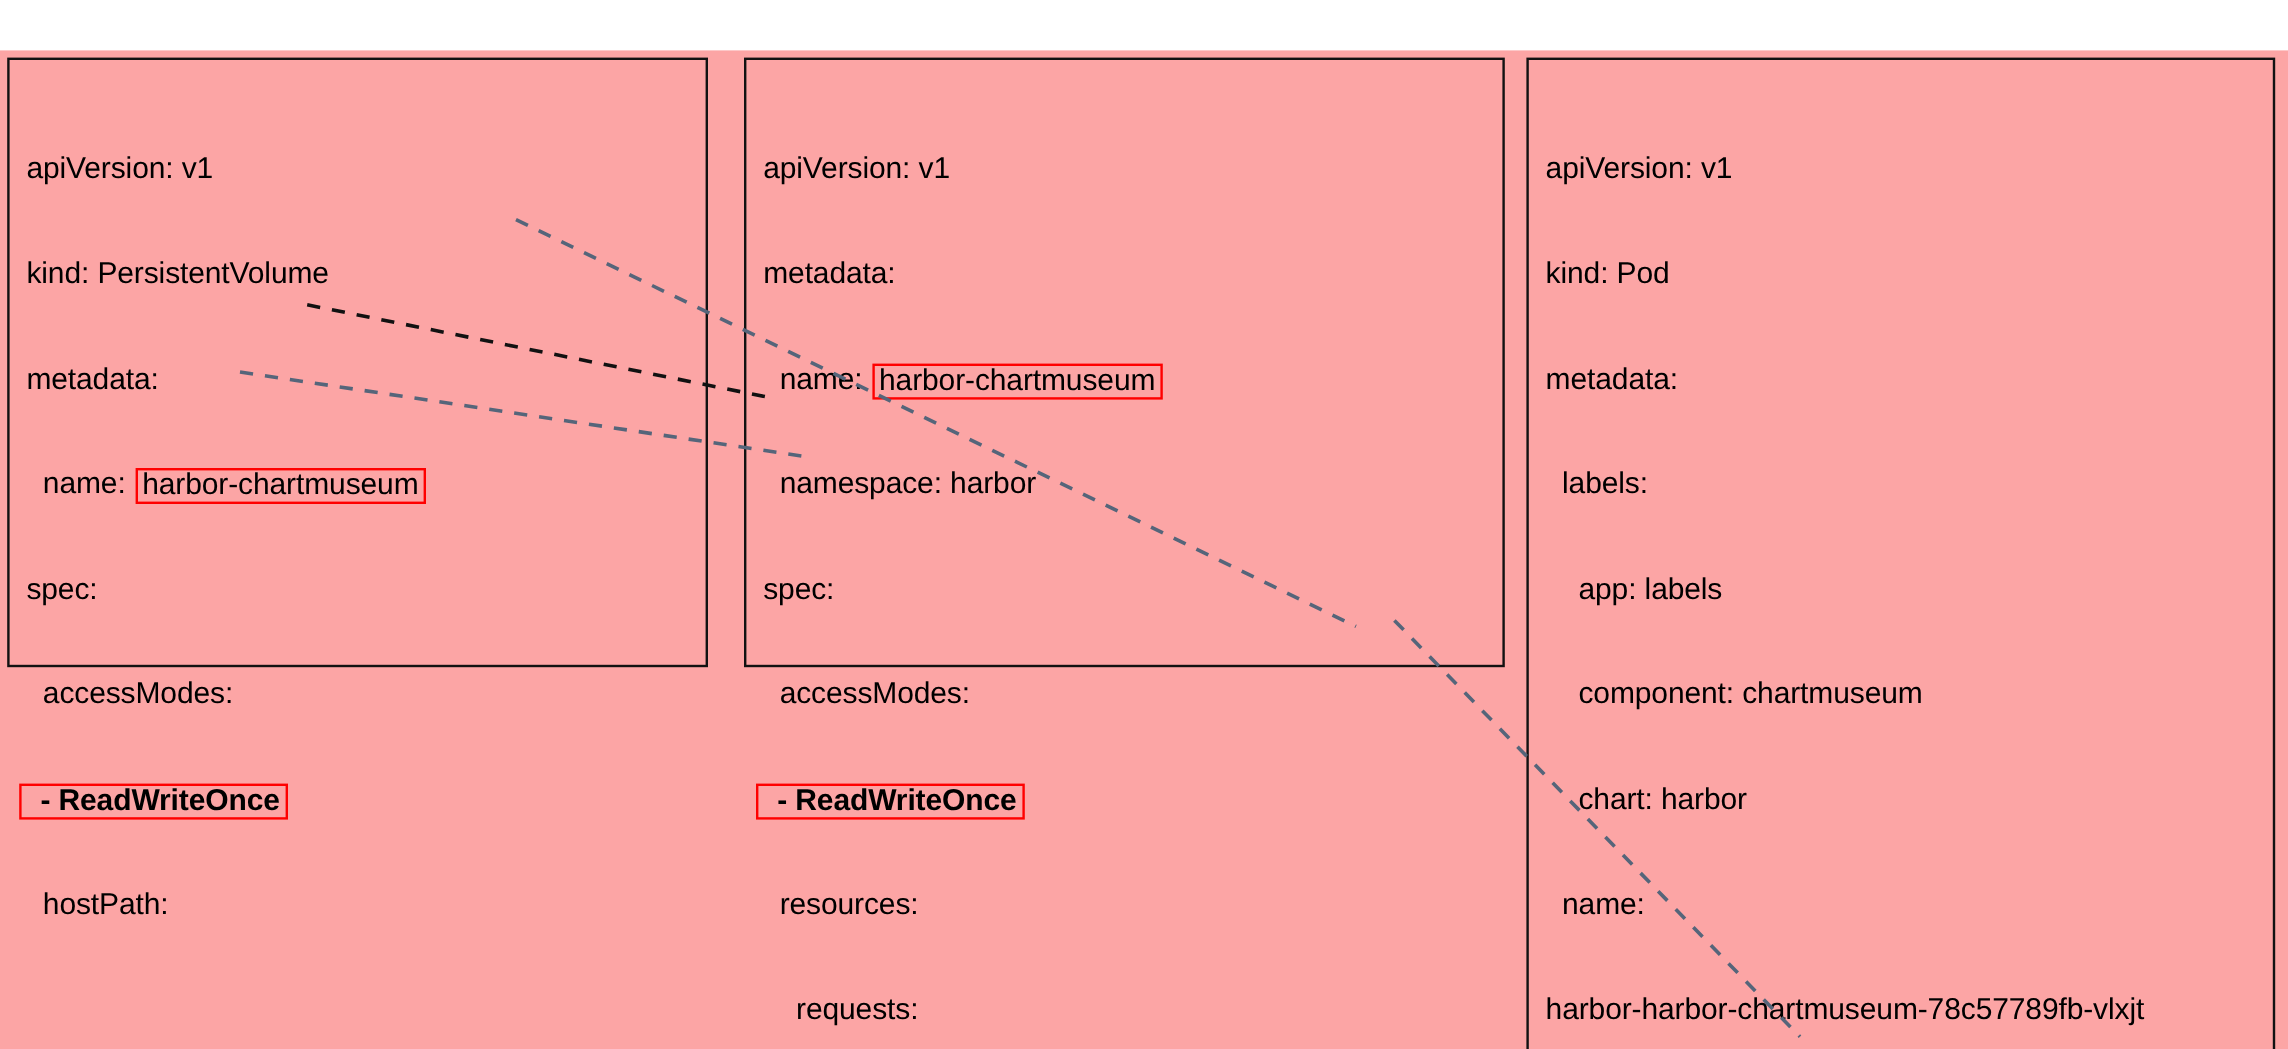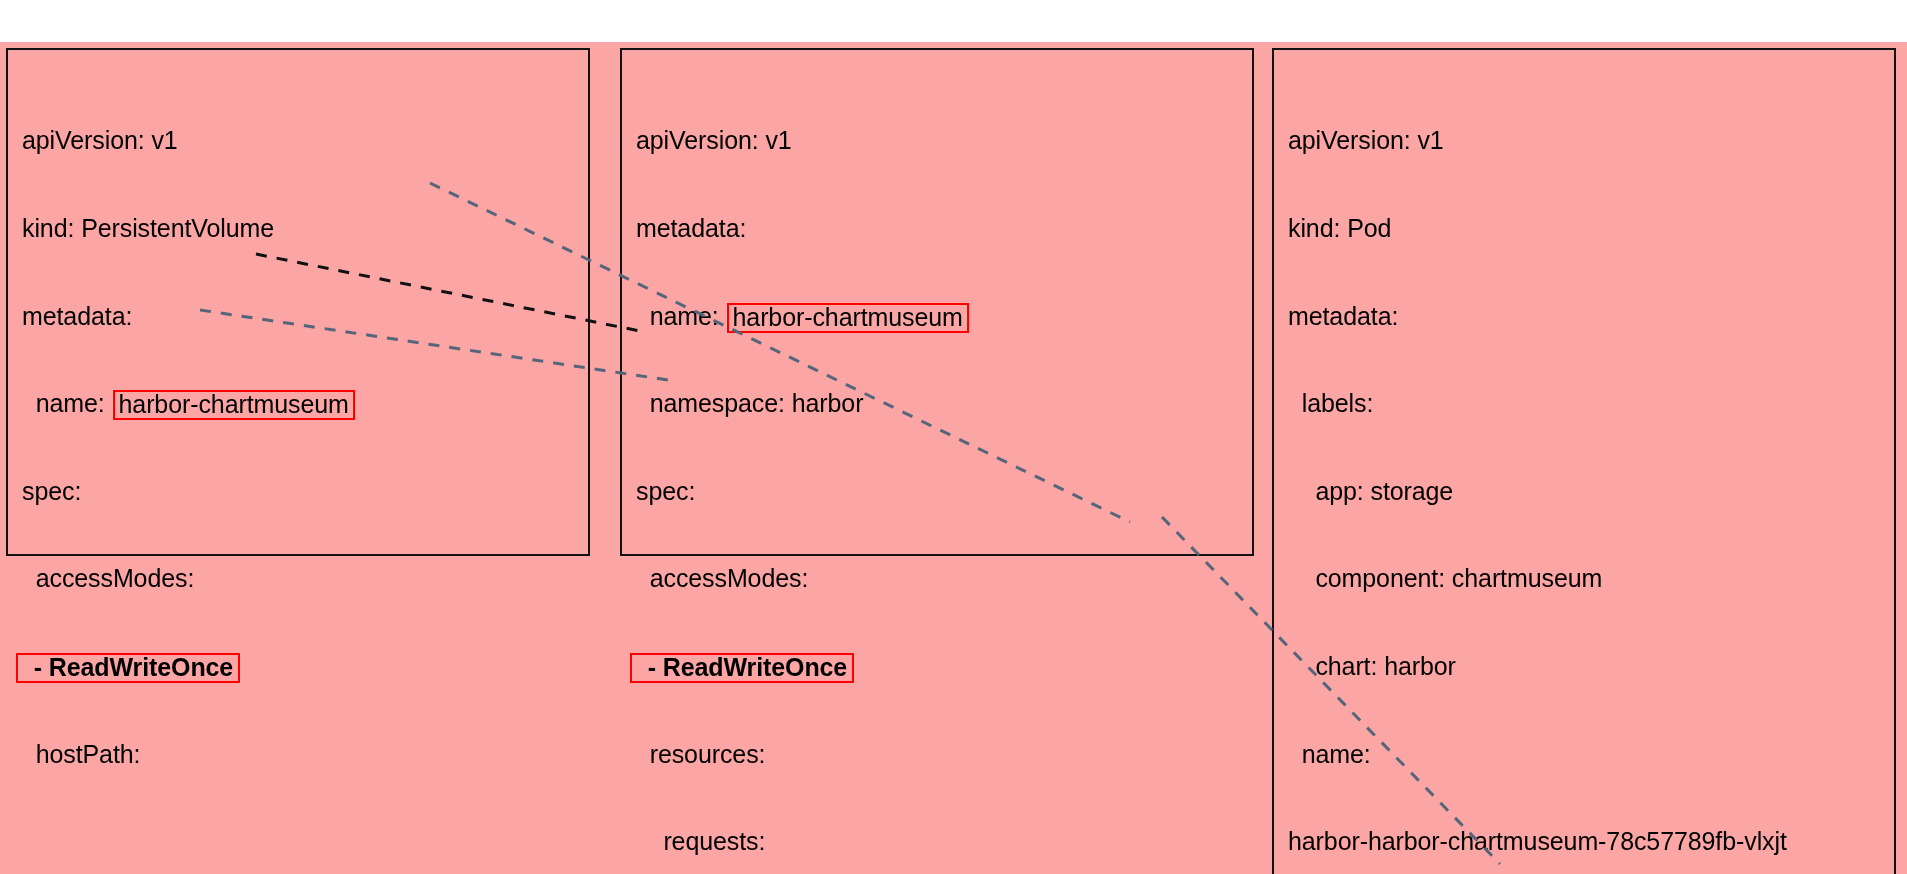--- a/index.html
+++ b/index.html
@@ -108,21 +108,21 @@
       
     </div>
   </div>
 
   <div class="panel" id="panel-pod">
     <div class="yaml">
       <span class="yline">apiVersion: v1</span>
       <span class="yline">kind: Pod</span>
       <span class="yline">metadata:</span>
       <span class="yline">  labels:</span>
-      <span class="yline">    app: storage</span>
+      <span class="yline">    app: labels</span>
       <span class="yline">    component: chartmuseum</span>
       <span class="yline">    chart: harbor</span>
       <span class="yline">  name:</span>
       <span class="yline">harbor-harbor-chartmuseum-78c57789fb-vlxjt</span>
       <span class="yline">  namespace: harbor</span>
       
       
       
       
       

